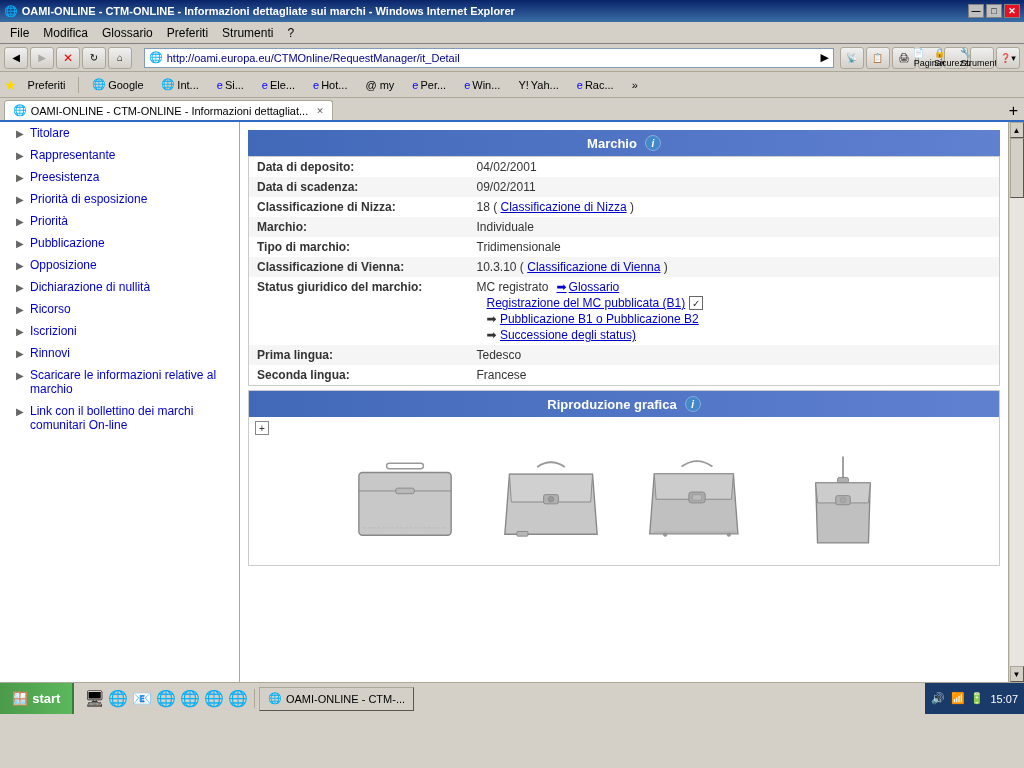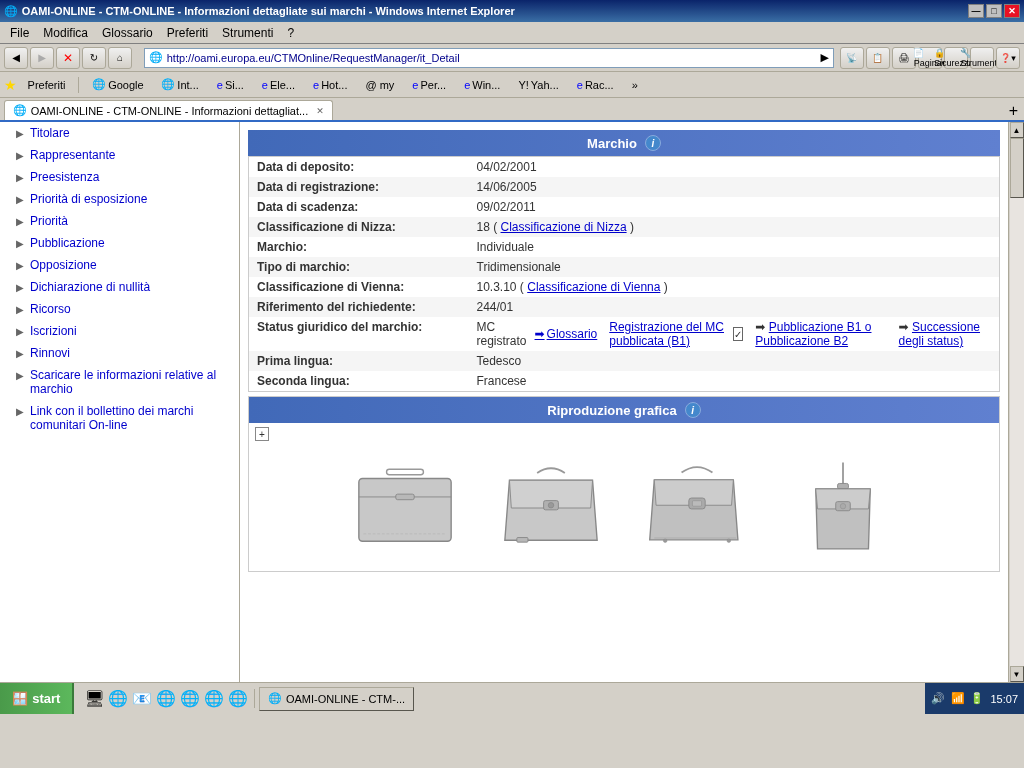--- a/index.html
+++ b/index.html
@@ -489,24 +489,20 @@
       <div class="info-icon">i</div>
     </div>
 
     <table class="data-table">
       <tbody>
           <tr>
         <td class="label-col">Data di deposito:</td>
         <td class="value-col">04/02/2001</td>
       </tr>
       <tr>
-        <td class="label-col">Data di registrazione:</td>
-        <td class="value-col">14/06/2005</td>
-      </tr>
-      <tr>
         <td class="label-col">Data di scadenza:</td>
         <td class="value-col">09/02/2011</td>
       </tr>
       <tr>
         <td class="label-col">Classificazione di Nizza:</td>
         <td class="value-col">
           <span>18 (</span>
           <span class="link-value">Classificazione di Nizza</span>
           <span>)</span>
         </td>
@@ -521,27 +517,23 @@
       </tr>
       <tr>
         <td class="label-col">Classificazione di Vienna:</td>
         <td class="value-col">
           <span>10.3.10 (</span>
           <span class="link-value">Classificazione di Vienna</span>
           <span>)</span>
         </td>
       </tr>
       <tr>
-        <td class="label-col">Riferimento del richiedente:</td>
-        <td class="value-col">244/01</td>
-      </tr>
-      <tr>
         <td class="label-col">Status giuridico del marchio:</td>
         <td class="value-col">
-          <div style="display:flex; flex-direction:row; gap:2px;">
+          <div style="display:flex; flex-direction:column; gap:2px;">
             <div style="display:flex; align-items:center; gap:8px;">
               <span>MC registrato</span>
               <span class="link-value" style="display:inline-flex; align-items:center; gap:2px;">
                 <span>➡</span>
                 <span>Glossario</span>
               </span>
             </div>
             <div style="display:flex; align-items:center; gap:4px; padding-left: 10px;">
               <span class="link-value">Registrazione del MC pubblicata (B1)</span>
               <div class="checkbox-checked">✓</div>

